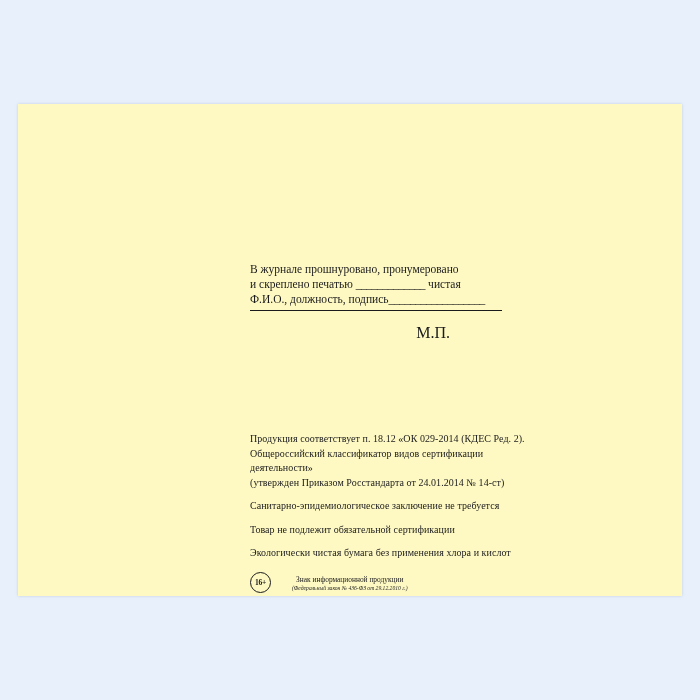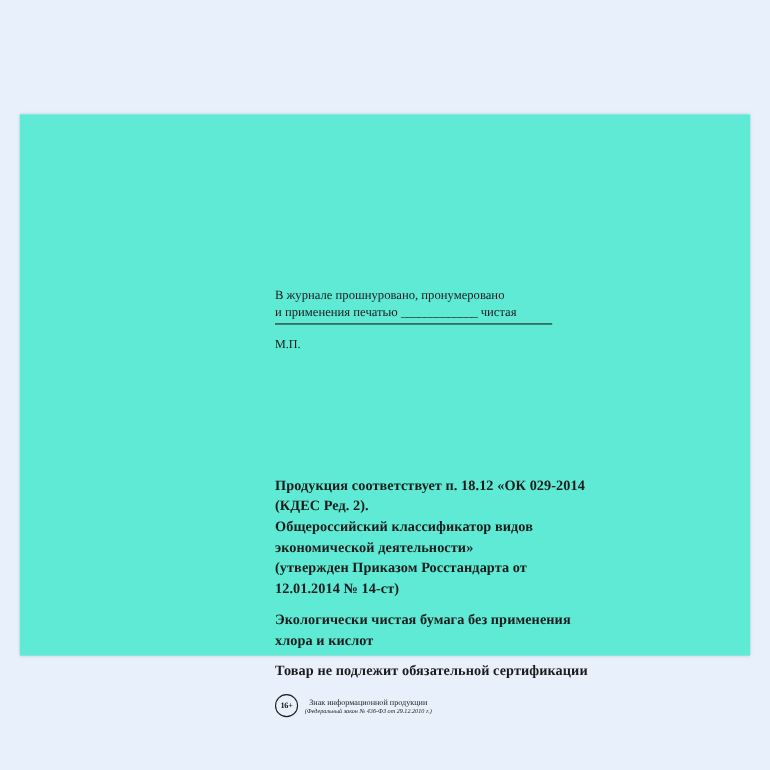--- a/index.html
+++ b/index.html
@@ -17,21 +17,21 @@
     position: relative;
     width: 700px;
     height: 700px;
   }
   .page-sheet {
     position: absolute;
     left: 18px;
     top: 104px;
     width: 664px;
     height: 492px;
-    background: #5eead4;
+    background: #fef9c3;
     box-shadow: 0 0 3px rgba(120,150,180,0.35);
   }
   .page-inner {
     position: relative;
     width: 100%;
     height: 100%;
   }
 
   
   .cert-block {
@@ -51,39 +51,38 @@
     text-align: center;
   }
   .cert-rule {
     margin-top: 1px;
     width: 252px;
     border-bottom: 1px solid #1b1b1b;
     height: 1px;
   }
   .mp {
     margin-top: 11px;
-    text-align: left;
+    text-align: right;
     width: 200px;
-    font-size: 11px;
+    font-size: 16px;
   }
 
   
   .legal-block {
     position: absolute;
     left: 232px;
     top: 328px;
     width: 290px;
     color: #1b1b1b;
   }
   .legal-p {
-    font-size: 13px;
+    font-size: 10px;
     line-height: 1.45;
     margin-bottom: 9px;
     letter-spacing: 0.05px;
-    font-weight: bold;
   }
   .legal-p.tight {
     margin-bottom: 2px;
   }
   .legal-group {
     margin-bottom: 9px;
   }
   .legal-group .legal-p {
     margin-bottom: 0;
   }
@@ -98,21 +97,21 @@
     width: 19px;
     height: 19px;
     border: 1px solid #1b1b1b;
     border-radius: 50%;
     font-size: 7.5px;
     font-weight: bold;
     display: flex;
     align-items: center;
     justify-content: center;
     flex: 0 0 auto;
-    margin-right: 6px;
+    margin-right: 21px;
     letter-spacing: -0.2px;
   }
   .age-text {
     padding-top: 3px;
     text-align: center;
   }
   .age-title {
     font-size: 7.4px;
     line-height: 1.3;
   }
@@ -125,33 +124,35 @@
 </style>
 </head>
 <body>
 
 <div class="stage">
   <div class="page-sheet">
     <div class="page-inner">
 
       <div class="cert-block">
         <div class="cert-line">В журнале прошнуровано, пронумеровано</div>
-        <div class="cert-line"><span>и применения печатью </span><span class="fill">_____________</span><span> чистая</span></div>
+        <div class="cert-line"><span>и скреплено печатью </span><span class="fill">_____________</span><span> чистая</span></div>
+        <div class="cert-line"><span>Ф.И.О., должность, подпись</span><span class="fill">__________________</span></div>
         <div class="cert-rule"></div>
         <div class="mp">М.П.</div>
       </div>
 
       <div class="legal-block">
         <div class="legal-group">
           <div class="legal-p tight">Продукция соответствует п. 18.12 «ОК 029-2014 (КДЕС Ред. 2).</div>
-          <div class="legal-p tight">Общероссийский классификатор видов экономической деятельности»</div>
-          <div class="legal-p tight ital">(утвержден Приказом Росстандарта от 12.01.2014 № 14-ст)</div>
+          <div class="legal-p tight">Общероссийский классификатор видов сертификации деятельности»</div>
+          <div class="legal-p tight ital">(утвержден Приказом Росстандарта от 24.01.2014 № 14-ст)</div>
         </div>
+        <div class="legal-p">Санитарно-эпидемиологическое заключение не требуется</div>
+        <div class="legal-p">Товар не подлежит обязательной сертификации</div>
         <div class="legal-p">Экологически чистая бумага без применения хлора и кислот</div>
-        <div class="legal-p">Товар не подлежит обязательной сертификации</div>
 
         <div class="age-row">
           <div class="age-badge">16+</div>
           <div class="age-text">
             <div class="age-title">Знак информационной продукции</div>
             <div class="age-sub">(Федеральный закон № 436-ФЗ от 29.12.2010 г.)</div>
           </div>
         </div>
       </div>
 

